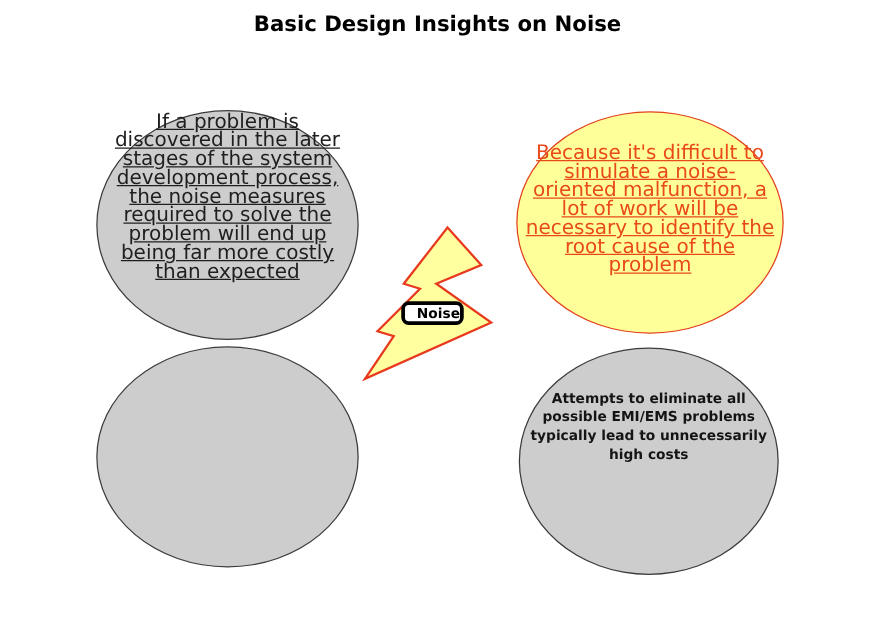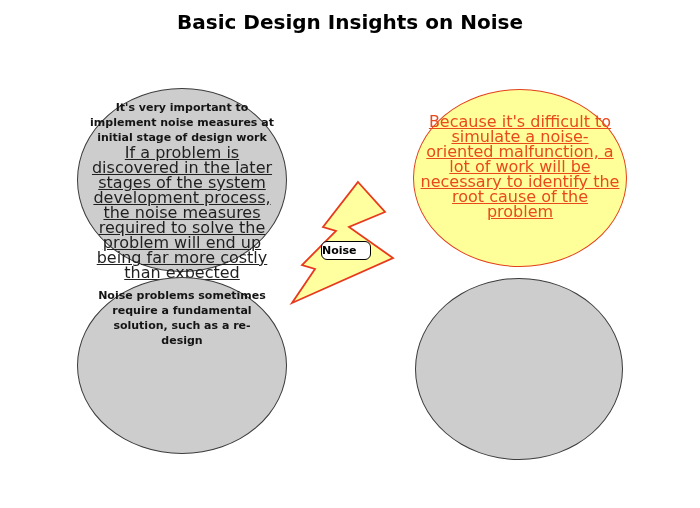--- a/index.html
+++ b/index.html
@@ -8,21 +8,21 @@
     background: var(--page-bg, #ffffff);
     font-family: "DejaVu Sans", sans-serif;
     position: relative;
     overflow: hidden;
   }
   .slide { position: absolute; left: 0; top: 0; width: 700px; height: 508px; }
 
   .slide-title {
     position: absolute; left: 0; top: 10px; width: 700px;
     text-align: center;
-    font-size: 20px; font-weight: bold; color: #000000;
+    font-size: 17px; font-weight: bold; color: #000000;
     letter-spacing: 0px;
   }
 
   .bubble {
     position: absolute;
     border-radius: 50%;
     box-sizing: border-box;
     text-align: center;
   }
   .bubble-gray {
@@ -67,48 +67,47 @@
     fill: var(--bolt-fill, #ffffa0);
     stroke: var(--bolt-stroke, #e8391d);
     stroke-width: 1.8;
     stroke-linejoin: miter;
   }
 
   .noise-label {
     position: absolute; left: 321px; top: 241px;
     width: 50px; height: 19px;
     background: #ffffff;
-    border: 1px solid #000000;
+    border: 3px solid #000000;
     border-radius: 6px;
     box-sizing: border-box;
-    display: flex; align-items: center; justify-content: flex-start;
+    display: flex; align-items: center; justify-content: flex-end;
     font-size: 11px; font-weight: bold; color: #000000;
   }
 </style>
 </head>
 <body style="--page-bg: #ffffff; --gray-fill: #cdcdcd; --gray-border: #3c3c3c; --yellow-fill: #ffff99; --red-border: #e2401a; --red-heading: #cc3300; --red-body: #e8491d; --bolt-fill: #ffffa0; --bolt-stroke: #e8391d;">
 
 <div class="slide">
 
   <div class="slide-title">Basic Design Insights on Noise</div>
 
   <div class="bubble bubble-gray bubble-tl">
-    <p class="head">It's very important to implement noise measures at initial stage of design work</p>
     <p class="body">If a problem is discovered in the later stages of the system development process, the noise measures required to solve the problem will end up being far more costly than expected</p>
   </div>
 
   <div class="bubble bubble-yellow bubble-tr">
     <p class="body">Because it's difficult to simulate a noise-oriented malfunction, a lot of work will be necessary to identify the root cause of the problem</p>
   </div>
 
   <div class="bubble bubble-gray bubble-bl">
-    <p class="head">Noise problems sometimes require a fundamental solution, such as a re-design</p>
   </div>
 
   <div class="bubble bubble-gray bubble-br">
+    <p class="head">Attempts to eliminate all possible EMI/EMS problems typically lead to unnecessarily high costs</p>
   </div>
 
   <svg class="bolt-svg" viewBox="0 0 112 132" aria-hidden="true">
     <polygon points="73,6 100,36 64,51 108,82 7,127 30,93 17,89 51,55 38,51"></polygon>
   </svg>
 
   <div class="noise-label">
     <span>Noise</span>
   </div>
 

